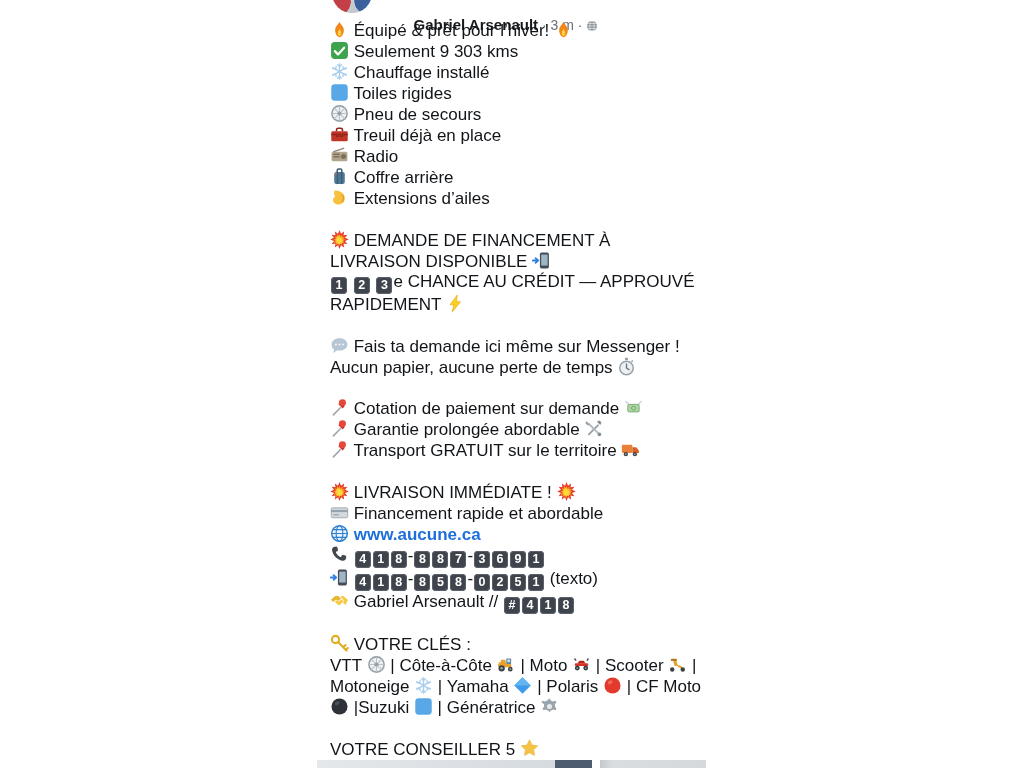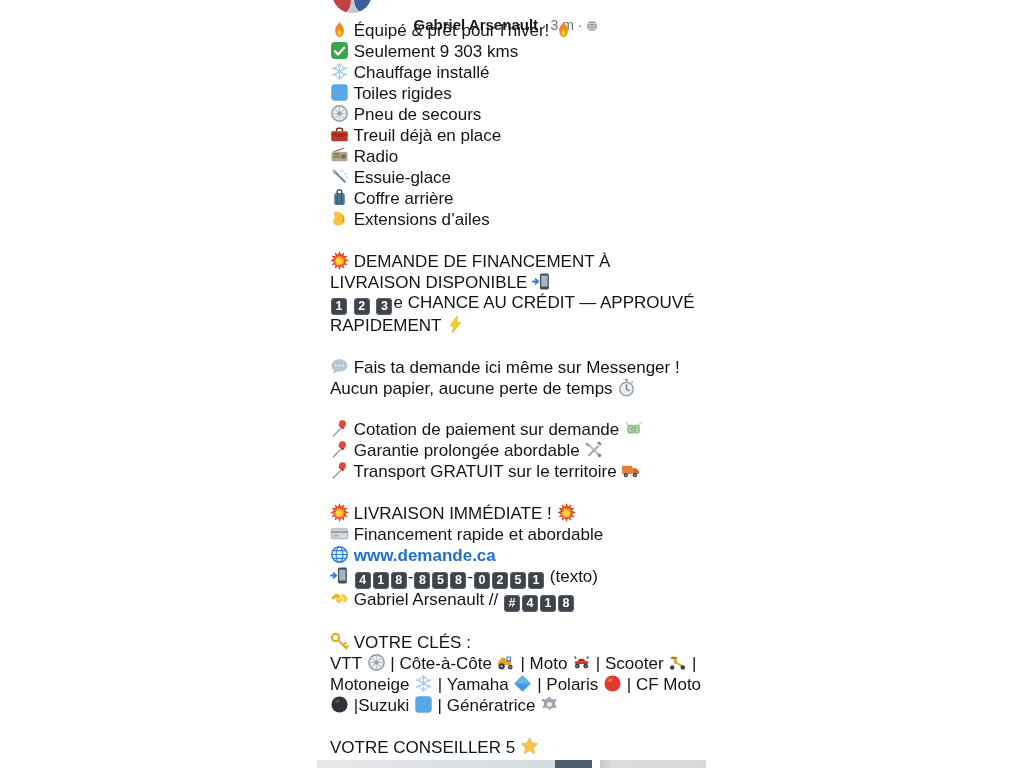--- a/index.html
+++ b/index.html
@@ -86,29 +86,20 @@
               <path d="M1.2 9h5v1.8h1.8V9h2v1.8h1.8V9h5" fill="none" stroke="#8f271d" stroke-width="1.2"></path>
             </svg></span><span> Treuil déjà en place</span></div>
         <div class="pline"><span class="ico"><svg viewBox="0 0 18 18">
               <path d="M3 5.5L13.5 2" stroke="#8d8371" stroke-width="1.2" fill="none"></path>
               <rect x="1.5" y="5.5" width="15" height="9" rx="1.5" fill="#b3a58c"></rect>
               <circle cx="12.8" cy="10" r="2.4" fill="#7c705b"></circle>
               <rect x="3.2" y="7.2" width="6" height="1.3" fill="#7c705b"></rect>
               <rect x="3.2" y="9.6" width="6" height="1.3" fill="#7c705b"></rect>
             </svg></span><span> Radio</span></div>
         <div class="pline"><span class="ico"><svg viewBox="0 0 18 18">
-              <path d="M4.5 4.5L14 14" stroke="#7e8890" stroke-width="2" stroke-linecap="round"></path>
-              <path d="M2.2 2.2l4.6 1.5-3.1 3.1z" fill="#a5aeb5"></path>
-              <g fill="#a6d3f0">
-                <circle cx="11.5" cy="3.5" r="1"></circle>
-                <circle cx="14.5" cy="6.5" r="1"></circle>
-                <circle cx="15.8" cy="10" r="1"></circle>
-              </g>
-            </svg></span><span> Essuie-glace</span></div>
-        <div class="pline"><span class="ico"><svg viewBox="0 0 18 18">
               <path d="M6.8 4.8V3.4A1.4 1.4 0 018.2 2h1.6a1.4 1.4 0 011.4 1.4v1.4" fill="none" stroke="#375a74" stroke-width="1.4"></path>
               <rect x="4" y="4.8" width="10" height="11.4" rx="2" fill="#4e7896"></rect>
               <rect x="6.4" y="4.8" width="1.3" height="11.4" fill="#3a5d79"></rect>
               <rect x="10.3" y="4.8" width="1.3" height="11.4" fill="#3a5d79"></rect>
               <circle cx="5.6" cy="6.6" r=".9" fill="#e05a4e"></circle>
             </svg></span><span> Coffre arrière</span></div>
         <div class="pline"><span class="ico"><svg viewBox="0 0 18 18">
               <path d="M4.2 2.5c3.2-.4 6.6.9 8.4 3.3 1.8 2.4 2 5.9.1 8-2.3 2.6-7.1 2.4-9-.1-1.5-2-.8-4.6 1.2-5.5C3.7 6.4 3.6 4.3 4.2 2.5z" fill="#f7c13e"></path>
               <path d="M11.5 6.5c1.7 1.7 1.8 4.6.2 6.4" fill="none" stroke="#dd9f2b" stroke-width="1.3" stroke-linecap="round"></path>
             </svg></span><span> Extensions d’ailes</span></div>
@@ -185,21 +176,24 @@
             </svg></span></div>
         <div class="pline"><span class="ico"><svg viewBox="0 0 18 18">
               <rect x="1.2" y="4.6" width="15.6" height="9.4" rx="1.2" fill="#d3dade" stroke="#98a2aa" stroke-width=".8"></rect>
               <rect x="1.2" y="6.6" width="15.6" height="2" fill="#98a2aa"></rect>
               <rect x="3.2" y="10.6" width="5.2" height="1.2" fill="#98a2aa"></rect>
             </svg></span><span> Financement rapide et abordable</span></div>
         <div class="pline"><span class="ico"><svg viewBox="0 0 18 18">
               <circle cx="9" cy="9" r="7.4" fill="#eaf3fc" stroke="#2f80d0" stroke-width="1.4"></circle>
               <ellipse cx="9" cy="9" rx="3.2" ry="7.4" fill="none" stroke="#2f80d0" stroke-width="1.1"></ellipse>
               <path d="M1.6 9h14.8M2.6 5.4h12.8M2.6 12.6h12.8" stroke="#2f80d0" stroke-width="1.1" fill="none"></path>
-            </svg></span><span> </span><span class="link">www.demande.ca</span></div>
+            </svg></span><span> </span><span class="link">www.aucune.ca</span></div>
+        <div class="pline"><span class="ico"><svg viewBox="0 0 18 18">
+              <path d="M2 5.2C1.6 3.5 2.6 2 4.3 1.7l2-.3c1 1.2 1.4 2.7 1.1 4.3l-1.9.6c.4 2.2 2.9 4.7 5.1 5.1l.6-1.9c1.6-.3 3.1.1 4.3 1.1l-.3 2c-.3 1.7-1.8 2.7-3.5 2.3C6.6 13.7 3.2 10.3 2 5.2z" fill="#42474d"></path>
+            </svg></span><span> </span><span class="keycap">4</span><span class="keycap">1</span><span class="keycap">8</span><span class="ktxt">-</span><span class="keycap">8</span><span class="keycap">8</span><span class="keycap">7</span><span class="ktxt">-</span><span class="keycap">3</span><span class="keycap">6</span><span class="keycap">9</span><span class="keycap">1</span></div>
         <div class="pline"><span class="ico"><svg viewBox="0 0 18 18">
               <rect x="7.5" y="1.5" width="8.5" height="15" rx="1.6" fill="#454c55"></rect>
               <rect x="8.7" y="3.4" width="6.1" height="10.4" fill="#9fb6c6"></rect>
               <path d="M.8 9h4.6M3.4 6.8L5.8 9l-2.4 2.2" fill="none" stroke="#2f7fe0" stroke-width="1.7" stroke-linecap="round" stroke-linejoin="round"></path>
             </svg></span><span> </span><span class="keycap">4</span><span class="keycap">1</span><span class="keycap">8</span><span class="ktxt">-</span><span class="keycap">8</span><span class="keycap">5</span><span class="keycap">8</span><span class="ktxt">-</span><span class="keycap">0</span><span class="keycap">2</span><span class="keycap">5</span><span class="keycap">1</span><span> (texto)</span></div>
         <div class="pline"><span class="ico"><svg viewBox="0 0 18 18">
               <path d="M1 8.2l3.4-3c1.2-1 2.9-1 4 .1l2 1.9-1.3 1.4c-.8.8-2 .8-2.8 0l-.6-.5L3 10.5z" fill="#e8b62e"></path>
               <path d="M17 8.5l-3.2-2.9c-1.1-1-2.8-1.1-4-.2l2.4 2.3c1.2 1.1 1.1 2.5.1 3.5l2.4 2z" fill="#f7c940"></path>
               <path d="M4.6 10.2l2.6 2.6c.7.7 1.8.7 2.5 0l3-3-2-2-1.3 1.4c-.8.8-2 .8-2.8 0l-.6-.5z" fill="#f7c940"></path>
             </svg></span><span> Gabriel Arsenault // </span><span class="keycap">#</span><span class="keycap">4</span><span class="keycap">1</span><span class="keycap">8</span></div>

